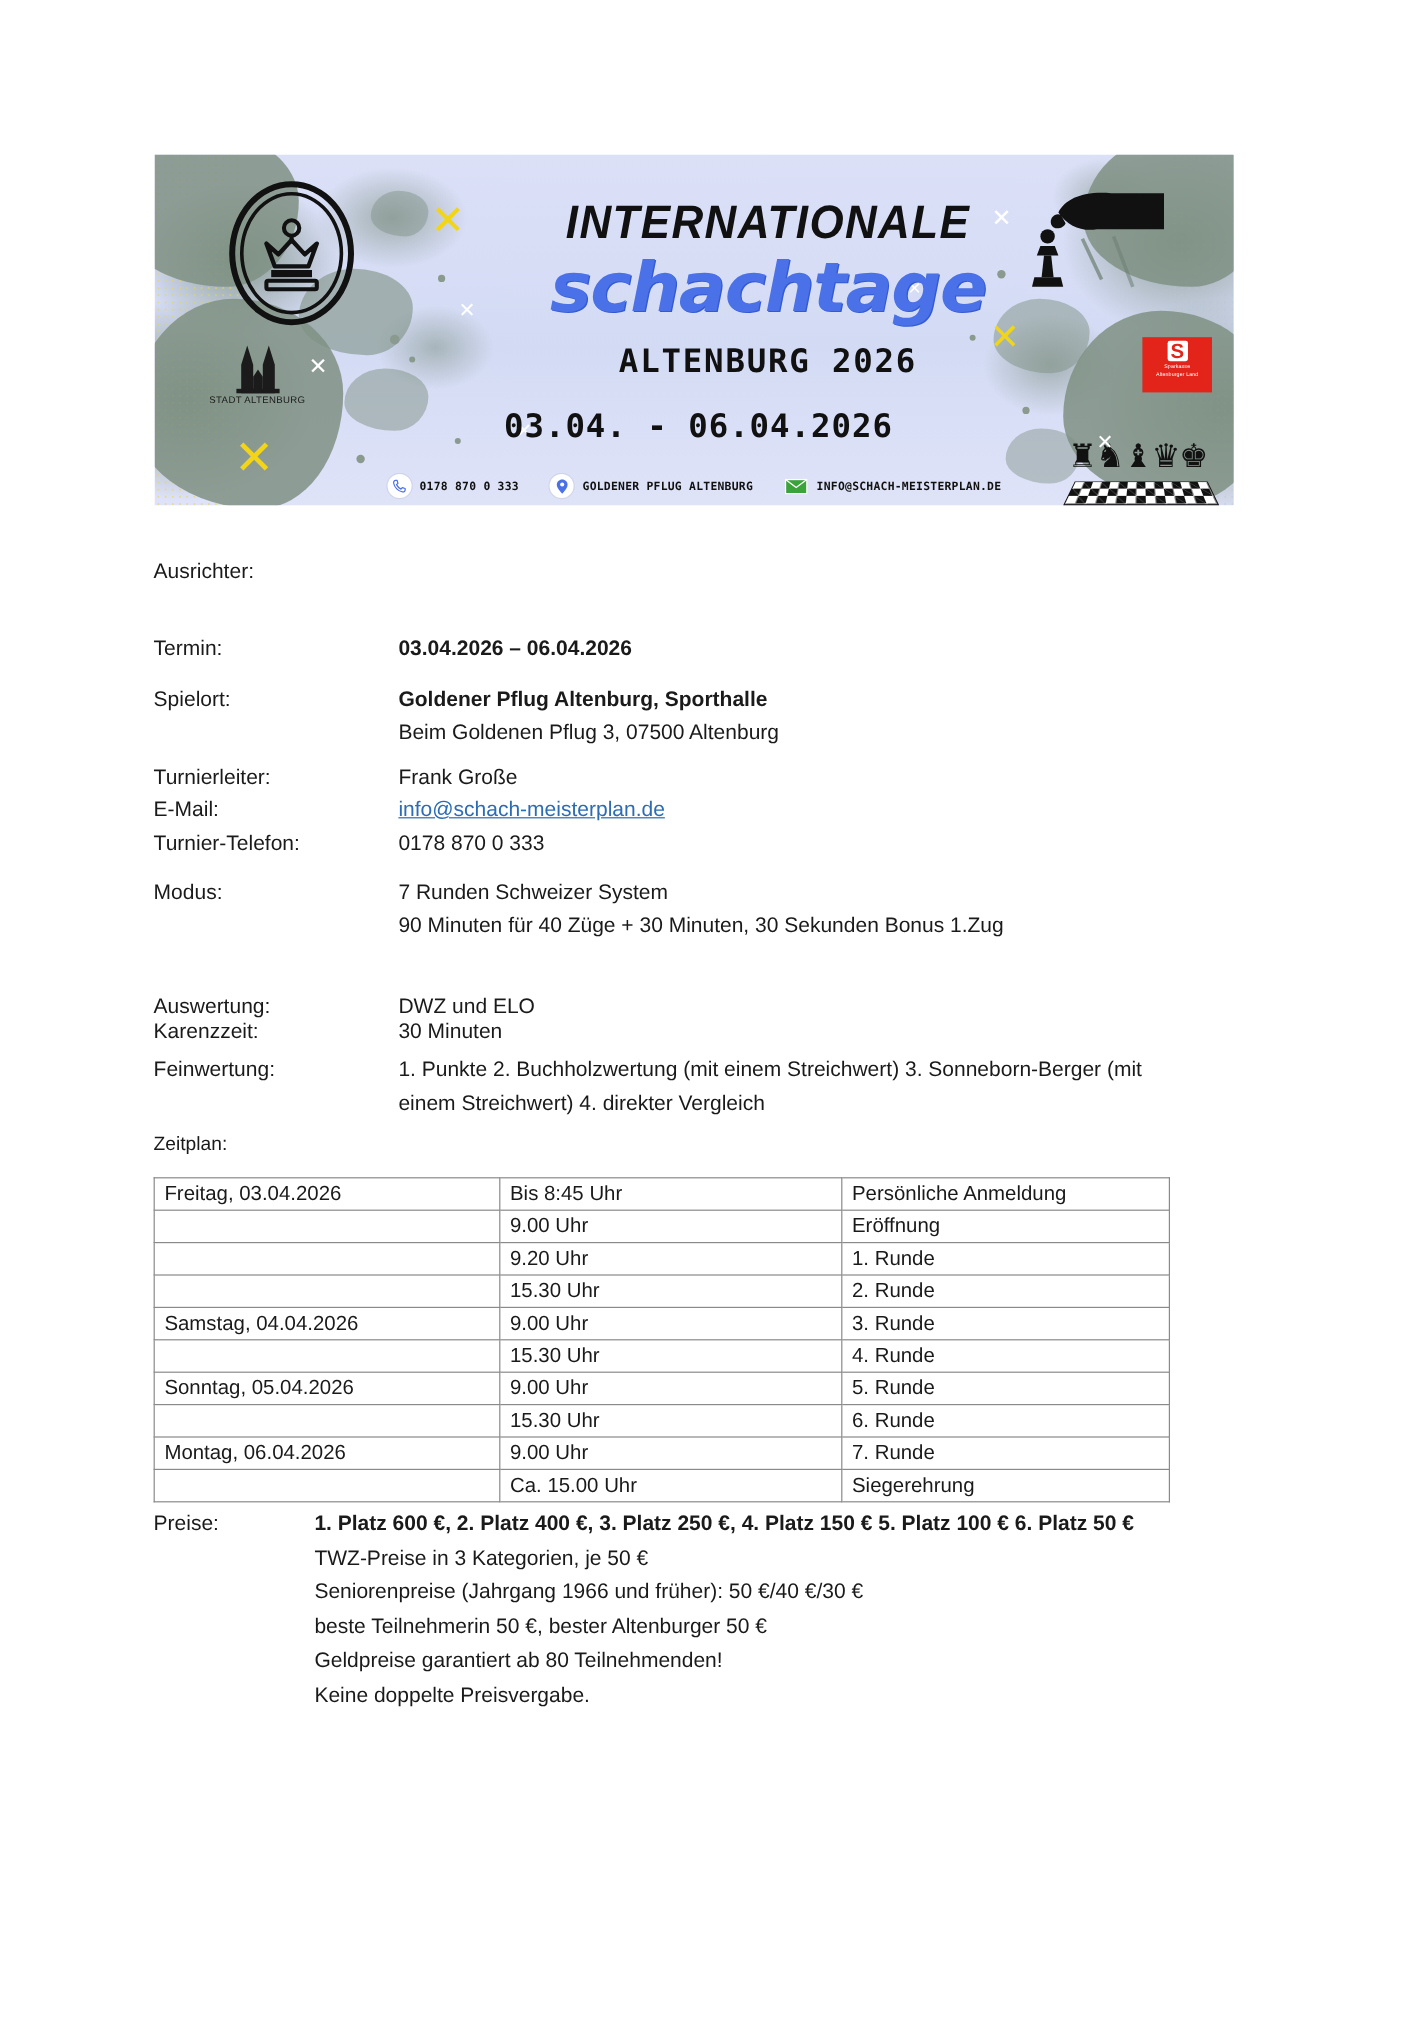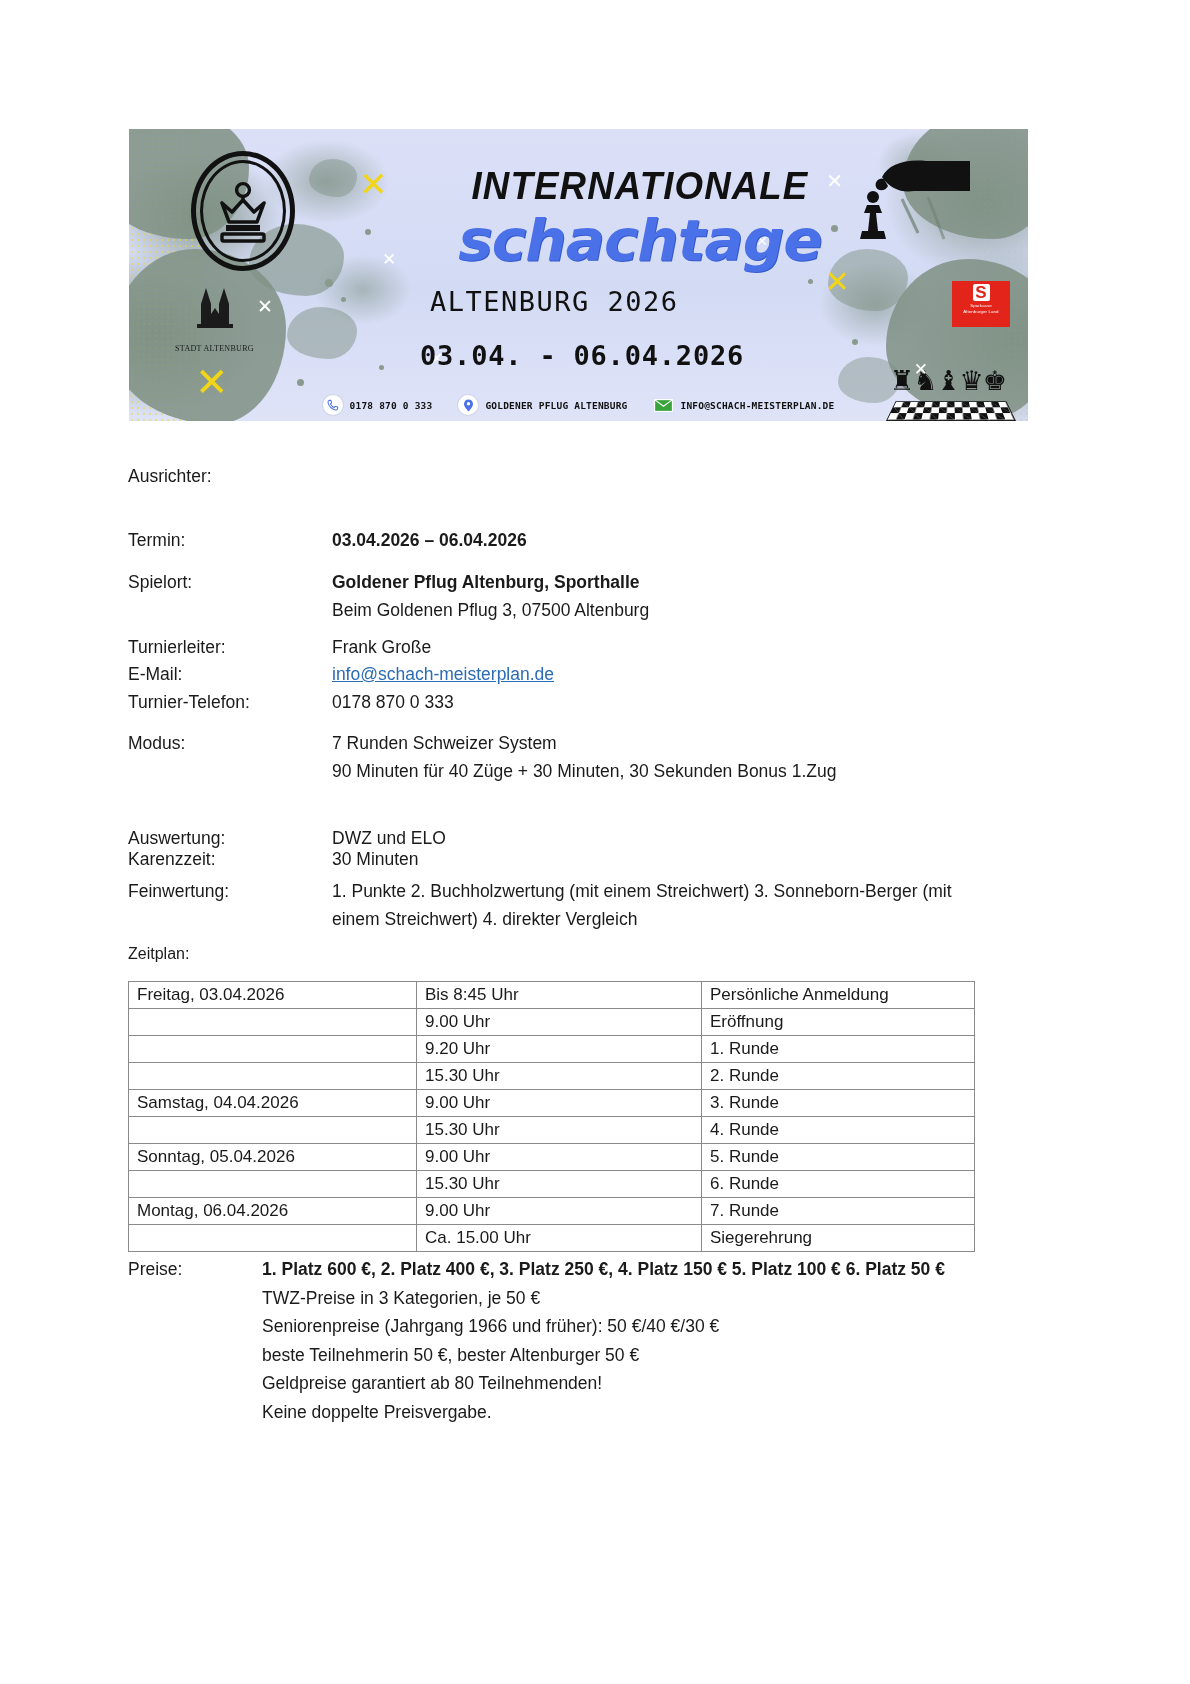--- a/index.html
+++ b/index.html
@@ -94,25 +94,25 @@
 
   
   .citylogo {
     position: absolute;
     left: 38px; top: 155px;
     width: 95px; height: 62px;
     text-align: center;
   }
   .citylogo svg { display: block; margin: 0 auto; }
   .citylogo .cl-text {
-    font-family: Liberation Serif, serif;
+    font-family: Liberation Sans, sans-serif;
     font-size: 8px;
     letter-spacing: .3px;
     color: #1b1b1b;
-    margin-top: 16px;
+    margin-top: 1px;
     white-space: nowrap;
   }
 
   
   .sparkasse {
     position: absolute;
     right: 18px; top: 152px;
     width: 58px; height: 46px;
     background: #e2241a;
     color: #fff;
@@ -161,23 +161,23 @@
     font-size: 57px;
     letter-spacing: -1px;
     color: #4b71e8;
     transform: scaleX(1.02);
     text-shadow: 1px 1px 0 #355ad0;
   }
   .t-city {
     position: absolute;
     left: 301px; top: 157px;
     width: 420px;
-    text-align: left;
+    text-align: center;
     font-family: "DejaVu Sans Mono", monospace;
-    font-weight: normal;
+    font-weight: bold;
     font-size: 27px;
     letter-spacing: 1.5px;
     color: #111;
   }
   .t-dates {
     position: absolute;
     left: 291px; top: 211px;
     width: 440px;
     text-align: left;
     font-family: "DejaVu Sans Mono", monospace;

